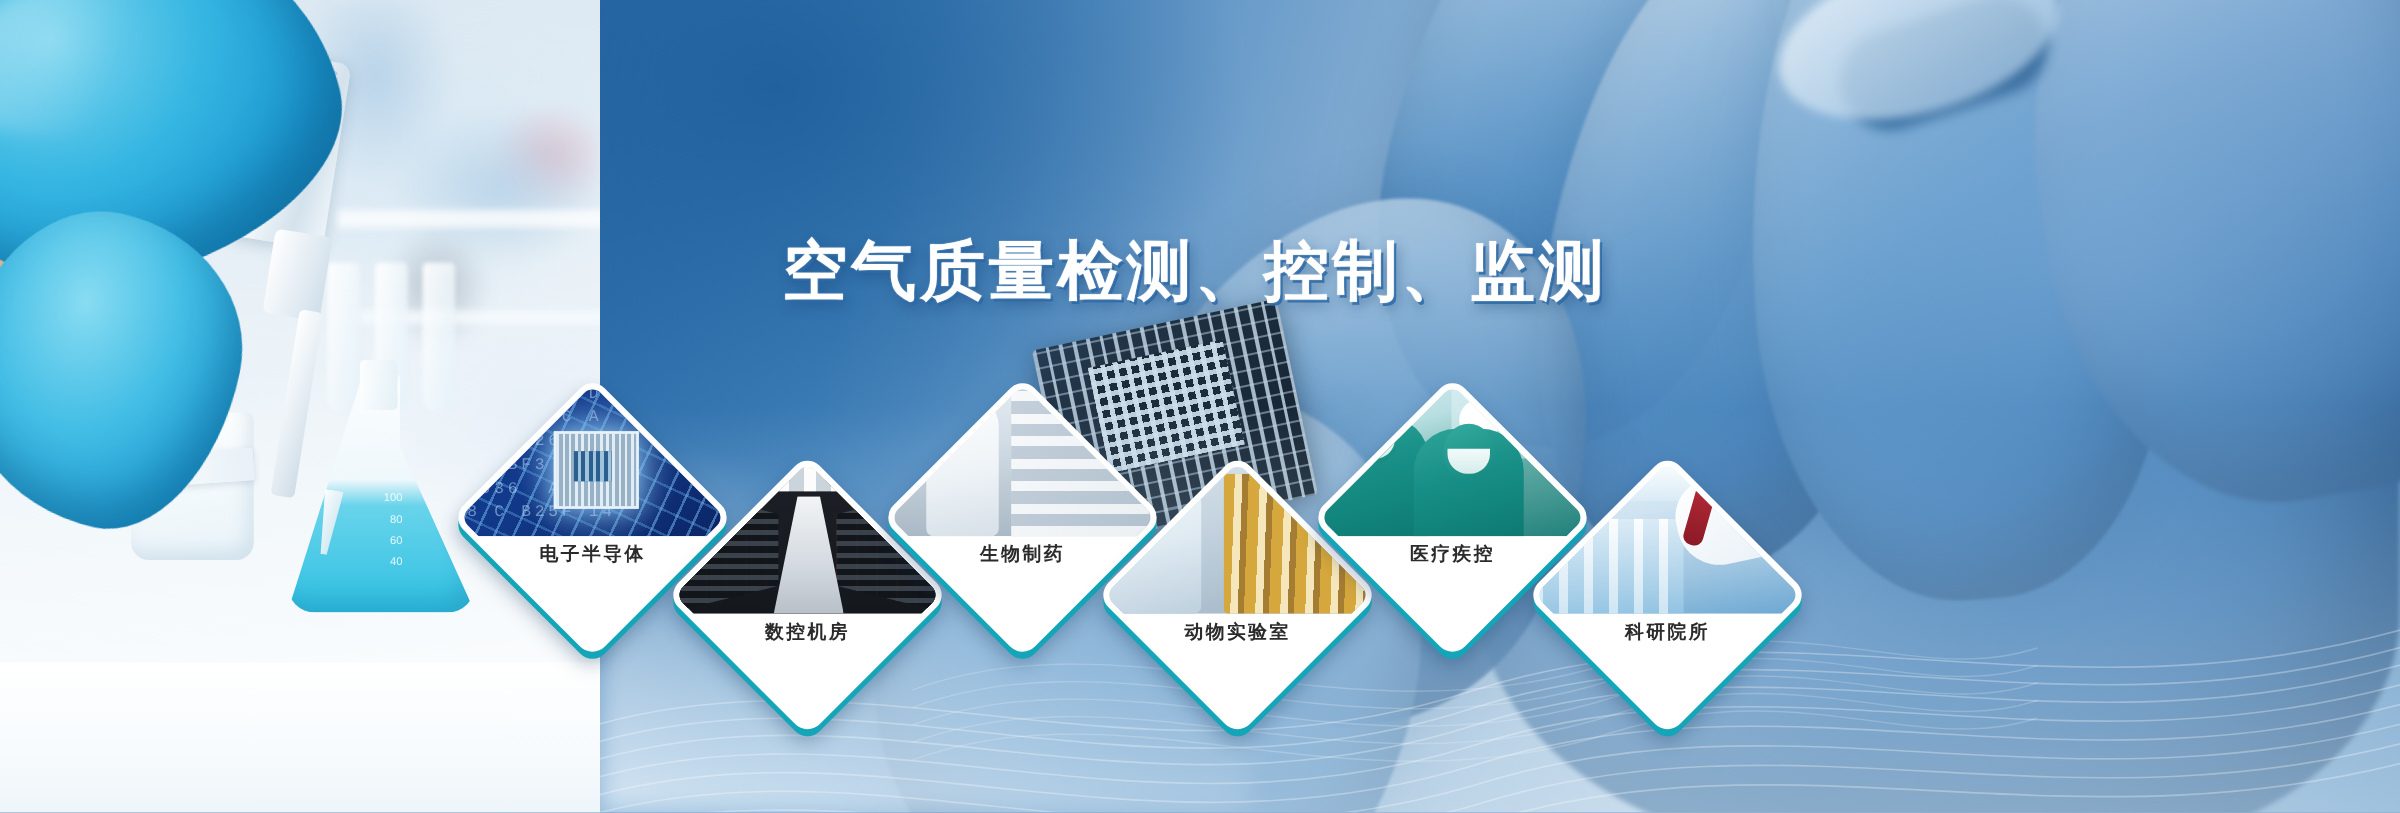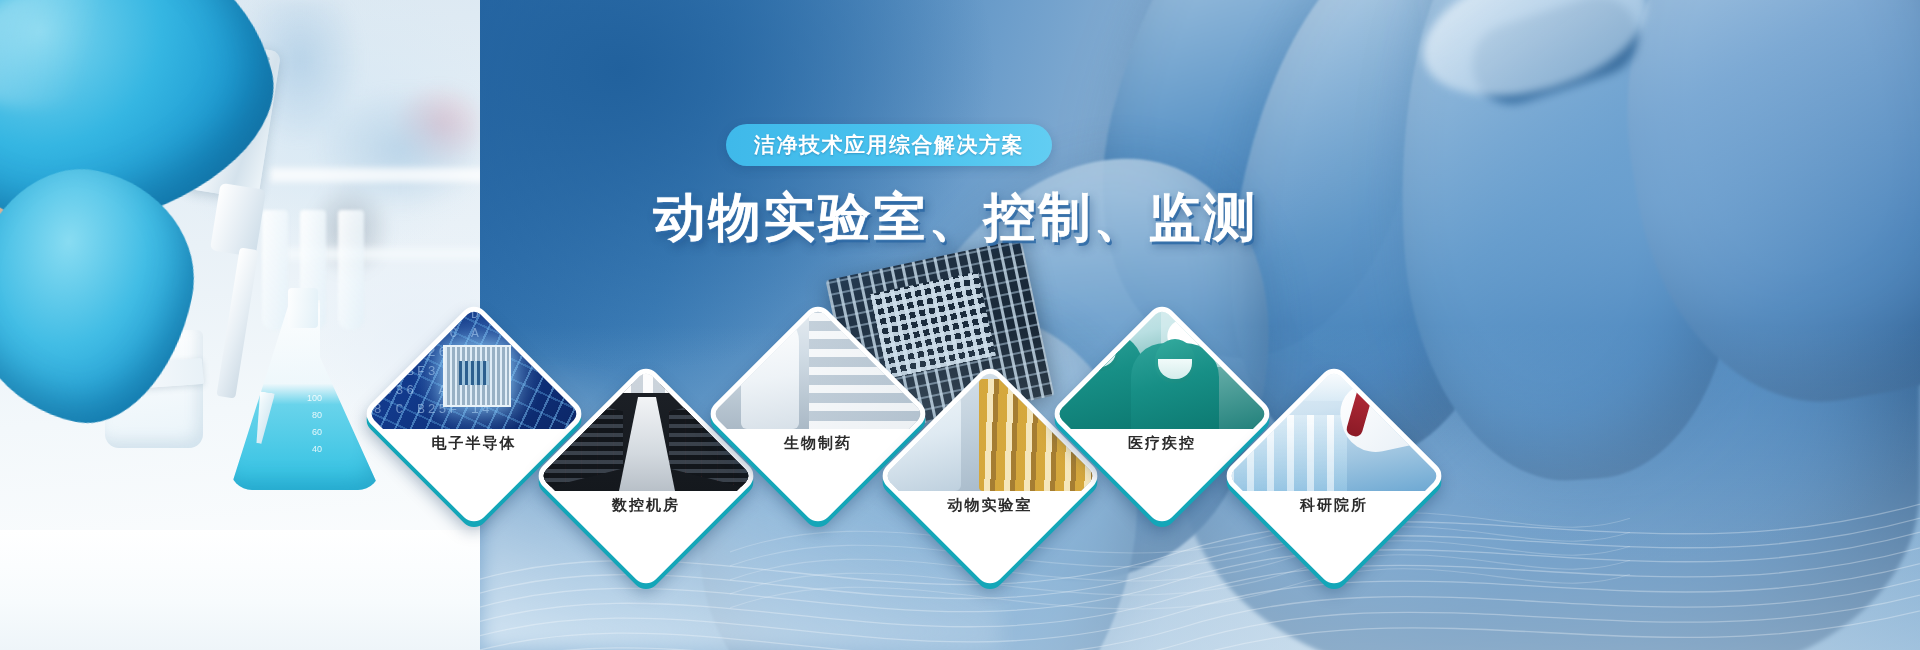--- a/index.html
+++ b/index.html
@@ -572,24 +572,23 @@
       <g fill="none" stroke="#ffffff" stroke-width="1.1" opacity="0.5">
         <path d="M-20,170 C160,90 340,210 560,140 C720,90 820,170 920,120"></path>
         <path d="M-20,184 C160,104 340,224 560,154 C720,104 820,184 920,134"></path>
         <path d="M-20,198 C160,118 340,238 560,168 C720,118 820,198 920,148"></path>
         <path d="M-20,212 C160,132 340,252 560,182 C720,132 820,212 920,162"></path>
         <path d="M-20,226 C160,146 340,266 560,196 C720,146 820,226 920,176"></path>
       </g>
     </svg>
   </div>
 
-  <div class="badge">洁净技术应用综合解决方案</div>
 
   <div class="headline">
-    <span class="headline-line">动物实验室、控制、监测</span>
+    <span class="headline-line">空气质量检测、控制、监测</span>
   </div>
 
   <div class="diamonds">
 
     <div class="diamond" style="left:394px; top:334px;">
       <div class="diamond-inner">
         <div class="dm-photo">
           <div class="sc-chip">9A&nbsp;&nbsp;E22&nbsp;F&nbsp;D<br>5926&nbsp;&nbsp;E2C&nbsp;A<br>7&nbsp;8&nbsp;&nbsp;82693<br>0&nbsp;E&nbsp;BF3&nbsp;&nbsp;9<br>7&nbsp;936&nbsp;&nbsp;AD1BF<br>B8&nbsp;C&nbsp;B25F&nbsp;14</div>
           <div class="sc-chip-die"></div>
           <div class="sc-chip-core"></div>

